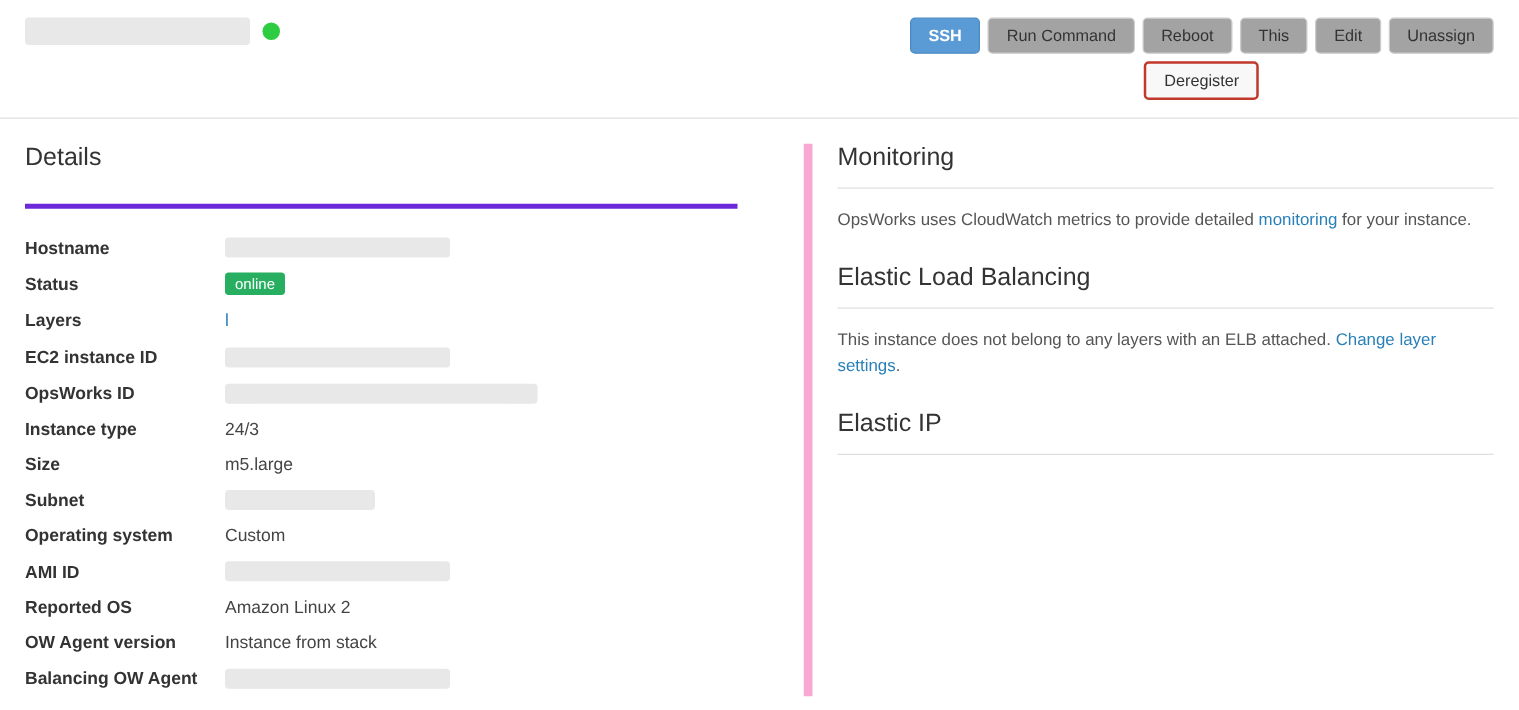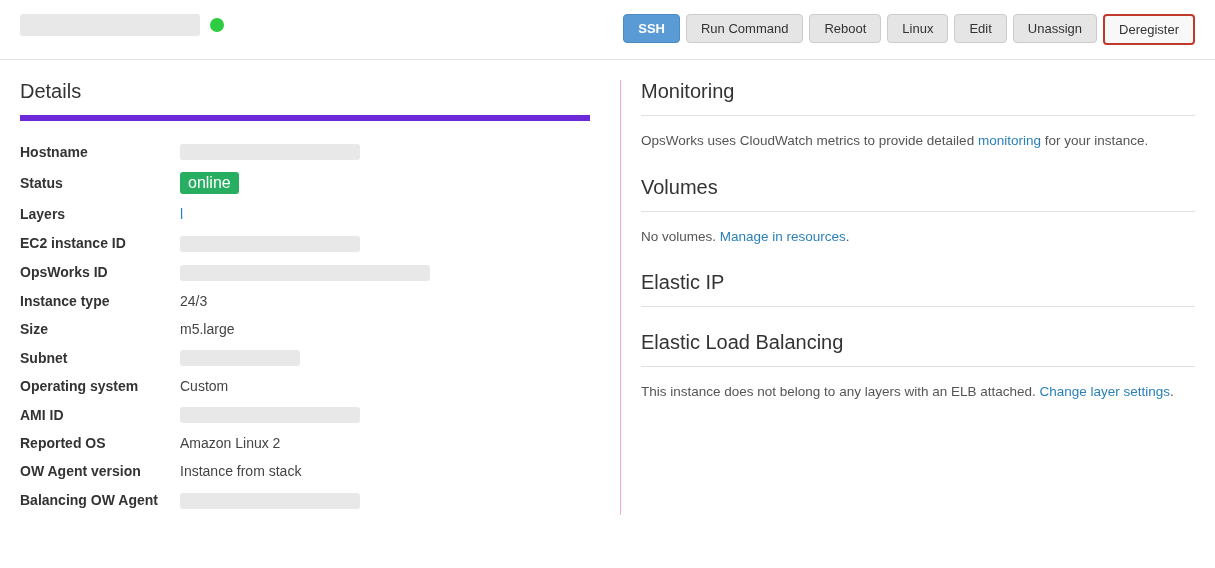--- a/index.html
+++ b/index.html
@@ -40,42 +40,42 @@
       background: #2ecc40;
       flex-shrink: 0;
     }
 
     .btn {
       padding: 6px 14px;
       font-size: 13px;
       border-radius: 4px;
       cursor: pointer;
       border: 1px solid #ccc;
-      background: #e5e5e5;
+      background: #a3a3a3;
       color: #333;
       font-weight: 400;
       white-space: nowrap;
     }
 
     .btn-ssh {
       background: #5b9bd5;
       color: #fff;
       border-color: #4a8bc4;
       font-weight: 600;
     }
 
     .btn-deregister {
       background: #f8f8f8;
       color: #333;
       border: 2px solid #c0392b;
     }
 
     .top-bar-right {
       display: flex;
-      flex-direction: row;
+      flex-direction: column;
       align-items: flex-start;
       gap: 6px;
     }
 
     .top-row-buttons {
       display: flex;
       gap: 6px;
     }
 
     .second-row-buttons {
@@ -92,37 +92,38 @@
 
     .left-panel {
       width: 600px;
       flex-shrink: 0;
       padding-right: 30px;
     }
 
     .right-panel {
       flex: 1;
       padding-left: 20px;
-      border-left: 1px solid #f9a8d4;
+      border-left: 7px solid #f9a8d4;
+      margin-left: 23px;
     }
 
     .section-title {
       font-size: 20px;
       font-weight: 400;
       color: #333;
       margin-bottom: 12px;
     }
 
     .details-title {
       font-size: 20px;
       font-weight: 400;
       color: #333;
       margin-bottom: 16px;
-      padding-bottom: 12px;
-      border-bottom: 6px solid #6d28d9;
+      padding-bottom: 25px;
+      border-bottom: 4px solid #6d28d9;
     }
 
     .details-table {
       width: 100%;
       border-collapse: collapse;
     }
 
     .details-table tr td {
       padding: 6px 0;
       vertical-align: middle;
@@ -165,21 +166,21 @@
       height: 16px;
       background: #e8e8e8;
       border-radius: 3px;
       vertical-align: middle;
     }
 
     .status-badge {
       display: inline-block;
       background: #27ae60;
       color: #fff;
-      font-size: 16px;
+      font-size: 12px;
       padding: 2px 8px;
       border-radius: 3px;
     }
 
     .link-blue {
       color: #2980b9;
       text-decoration: none;
     }
 
     .section-divider {
@@ -208,21 +209,21 @@
 <div class="top-bar">
   <div class="instance-name-area">
     <div class="instance-name-placeholder"></div>
     <div class="status-dot"></div>
   </div>
   <div class="top-bar-right">
     <div class="top-row-buttons">
       <button class="btn btn-ssh">SSH</button>
       <button class="btn">Run Command</button>
       <button class="btn">Reboot</button>
-      <button class="btn">Linux</button>
+      <button class="btn">This</button>
       <button class="btn">Edit</button>
       <button class="btn">Unassign</button>
     </div>
     <div class="second-row-buttons">
       <button class="btn btn-deregister">Deregister</button>
     </div>
   </div>
 </div>
 
 <div class="main-content">
@@ -289,35 +290,28 @@
   <div class="right-panel">
 
     <div class="right-section">
       <div class="section-title">Monitoring</div>
       <hr class="section-divider">
       <p class="section-body-text">
         <span>OpsWorks uses CloudWatch metrics to provide detailed </span><a href="#" class="link-blue">monitoring</a><span> for your instance.</span>
       </p>
     </div>
 
-    <div class="right-section">
-      <div class="section-title">Volumes</div>
-      <hr class="section-divider">
-      <p class="section-body-text">
-        <span>No volumes. </span><a href="#" class="link-blue">Manage in resources</a><span>.</span>
-      </p>
-    </div>
-
-    <div class="right-section">
-      <div class="section-title">Elastic IP</div>
-      <hr class="section-divider">
-    </div>
 
     <div class="right-section">
       <div class="section-title">Elastic Load Balancing</div>
       <hr class="section-divider">
       <p class="section-body-text">
         <span>This instance does not belong to any layers with an ELB attached. </span><a href="#" class="link-blue">Change layer settings</a><span>.</span>
       </p>
     </div>
 
+    <div class="right-section">
+      <div class="section-title">Elastic IP</div>
+      <hr class="section-divider">
+    </div>
+
   </div>
 </div>
 
 </body></html>

